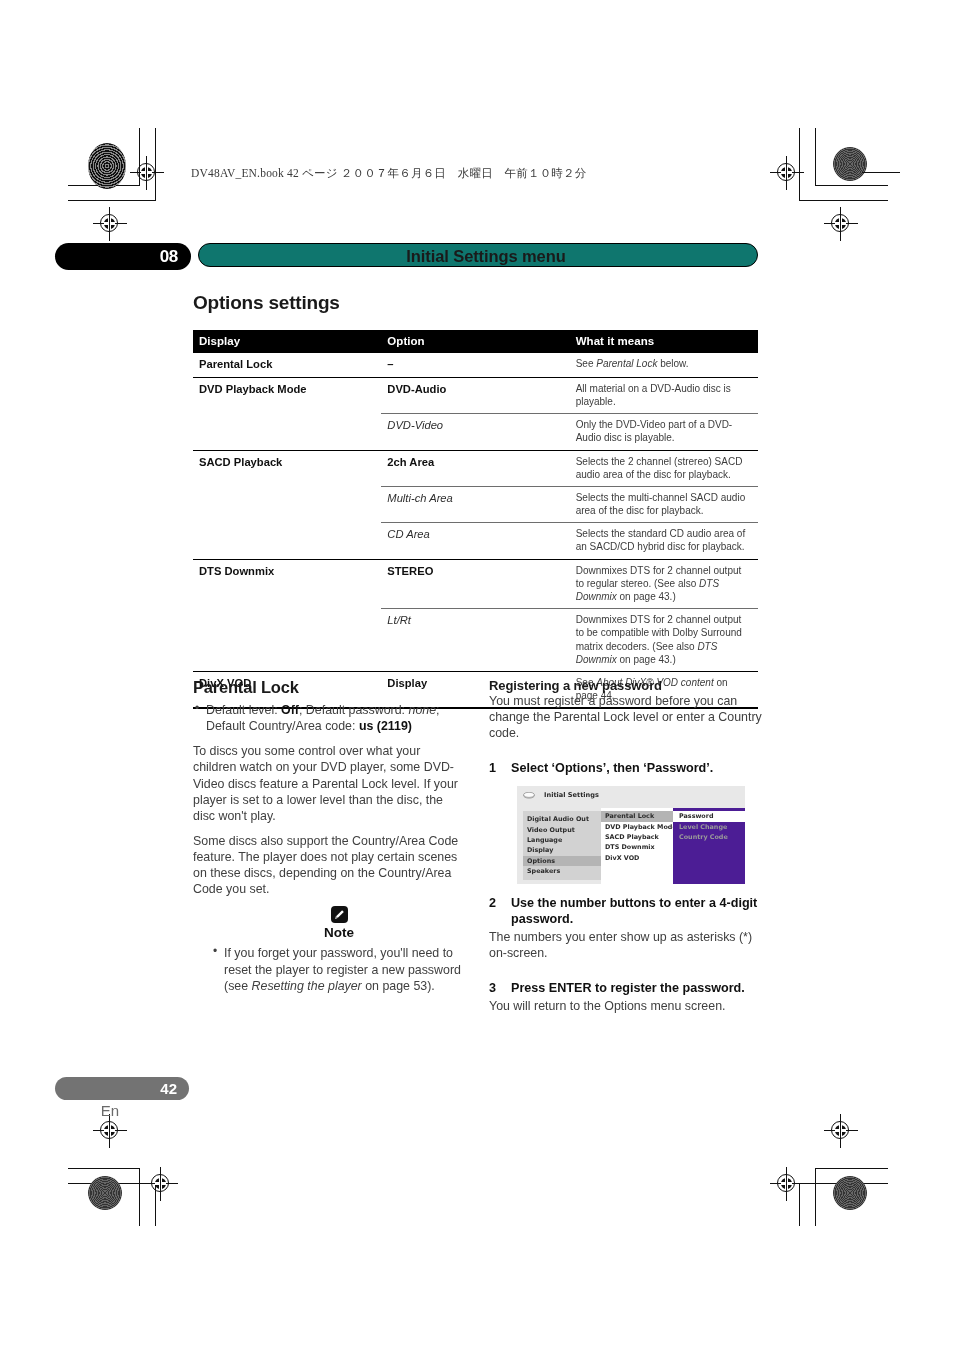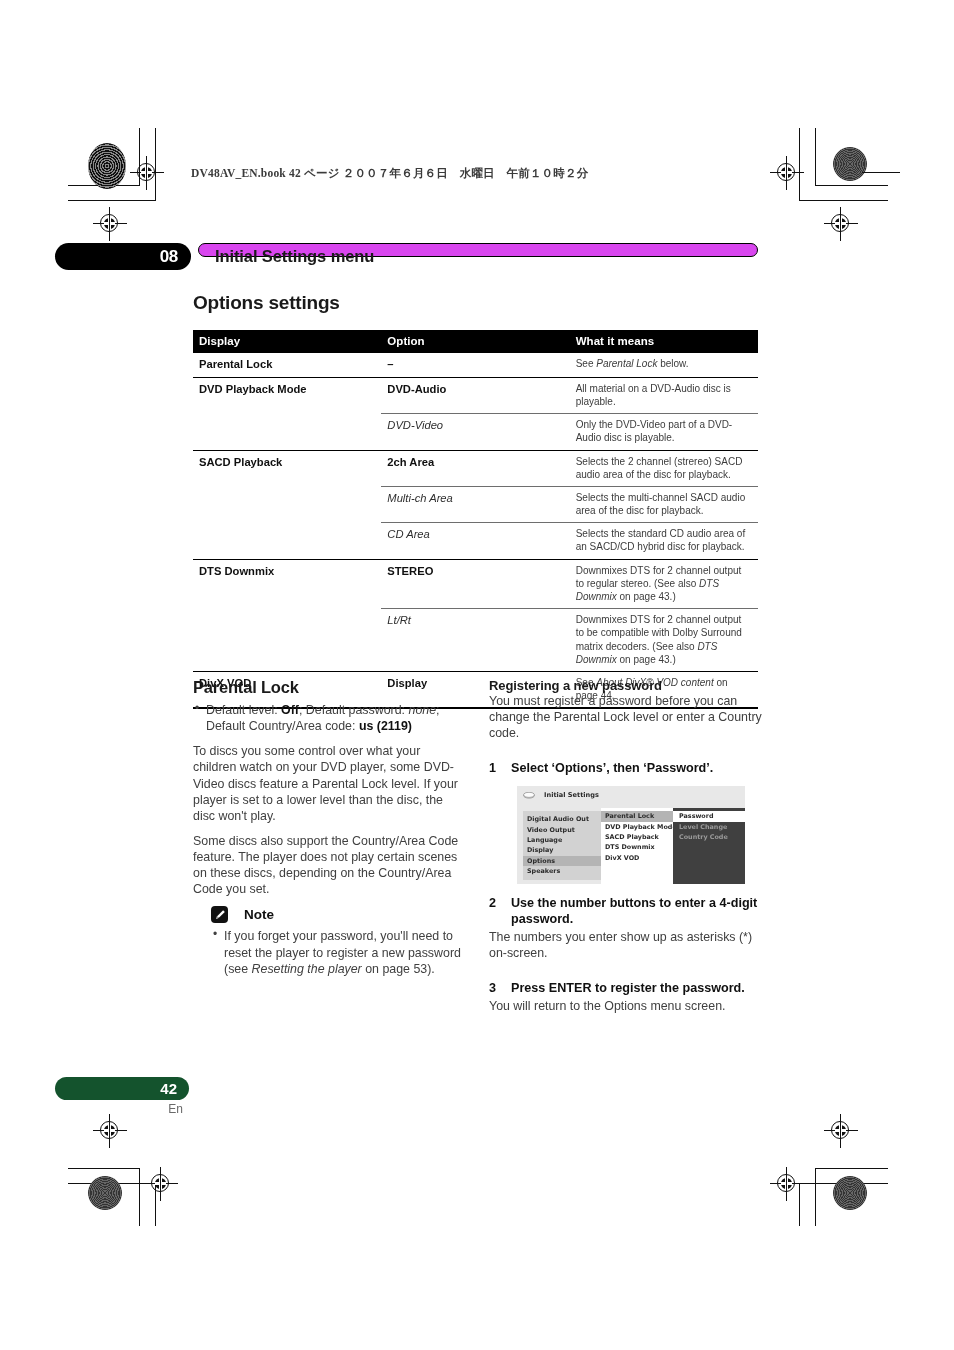--- a/index.html
+++ b/index.html
@@ -71,21 +71,20 @@
       repeating-radial-gradient(circle at 50% 50%, #333 0 0.8px, #666 0.8px 1.6px);
   }
 
   .headerline {
     position: absolute;
     font-family: "Liberation Serif", serif;
     font-size: 11.5px;
     color: #3b3b3b;
     white-space: nowrap;
     letter-spacing: 0.2px;
-    font-weight: bold;
   }
 
   
   .chapter-bar {
     position: absolute;
     left: 55px;
     top: 243px;
     width: 703px;
     height: 27px;
   }
@@ -100,25 +99,26 @@
     font-size: 17px;
     text-align: right;
     line-height: 27px;
     padding-right: 13px;
     box-sizing: border-box;
     letter-spacing: -0.3px;
   }
   .chapter-title-pill {
     position: absolute;
     left: 143px; top: 0;
-    width: 560px; height: 14px;
+    width: 560px; height: 24px;
     border: 1.6px solid #000;
     border-radius: 13.5px;
     box-sizing: border-box;
-    background: #d946ef;
+    background: #0f766e;
+    text-align: center;
   }
   .chapter-title-pill span {
     display: block;
     padding-left: 16px;
     line-height: 24px;
     font-size: 16.5px;
     font-weight: bold;
     letter-spacing: -0.1px;
   }
 
@@ -217,22 +217,23 @@
     color: #404040;
     font-size: 12px;
   }
   b.strong { color: #101010; font-weight: bold; }
   i.it { font-style: italic; }
 
   
   .note-head {
     display: flex;
     align-items: center;
-    gap: 16px;
+    gap: 2px;
     margin: 8px 0 5px 18px;
+    flex-direction: column;
   }
   .note-icon {
     width: 17px; height: 17px;
     background: #111;
     border-radius: 4px;
     position: relative;
     flex: 0 0 auto;
   }
   .note-icon svg { position: absolute; left: 2.6px; top: 2.4px; }
   .note-label { font-size: 13.5px; font-weight: bold; color: #101010; }
@@ -300,21 +301,21 @@
     left: 0; top: 3px;
     width: 86px;
     padding-left: 4px;
     box-sizing: border-box;
   }
   .osd-col3 {
     position: absolute;
     left: 156px; top: 22px;
     width: 72px;
     height: 76px;
-    background: #404040;
+    background: #4c1d95;
   }
   .osd-col3-list {
     position: absolute;
     left: 0; top: 3px;
     width: 72px;
     padding-left: 6px;
     box-sizing: border-box;
   }
   .osd-item {
     font-size: 6.4px;
@@ -337,37 +338,37 @@
   }
   .osd-item.dim { color: #9a9a9a; }
 
   
   .footer-bar {
     position: absolute;
     left: 55px;
     top: 1077px;
     width: 134px;
     height: 23px;
-    background: #14532d;
+    background: #737373;
     border-radius: 11.5px;
     color: #fff;
     font-weight: bold;
     font-size: 15px;
     line-height: 23px;
     text-align: right;
     padding-right: 12px;
     box-sizing: border-box;
   }
   .footer-en {
     position: absolute;
-    left: 55px;
+    left: 46px;
     top: 1102px;
     width: 128px;
-    text-align: right;
-    font-size: 12px;
+    text-align: center;
+    font-size: 15px;
     color: #6a6a6a;
   }
 </style>
 </head>
 <body>
 
 <div class="cropline" style="left:68px;  top:185px;  width:72px; height:1.4px;"></div>
 <div class="cropline" style="left:68px;  top:200px;  width:88px; height:1.4px;"></div>
 <div class="cropline" style="left:139px; top:128px; width:1.4px; height:58px;"></div>
 <div class="cropline" style="left:155px; top:128px; width:1.4px; height:73px;"></div>

